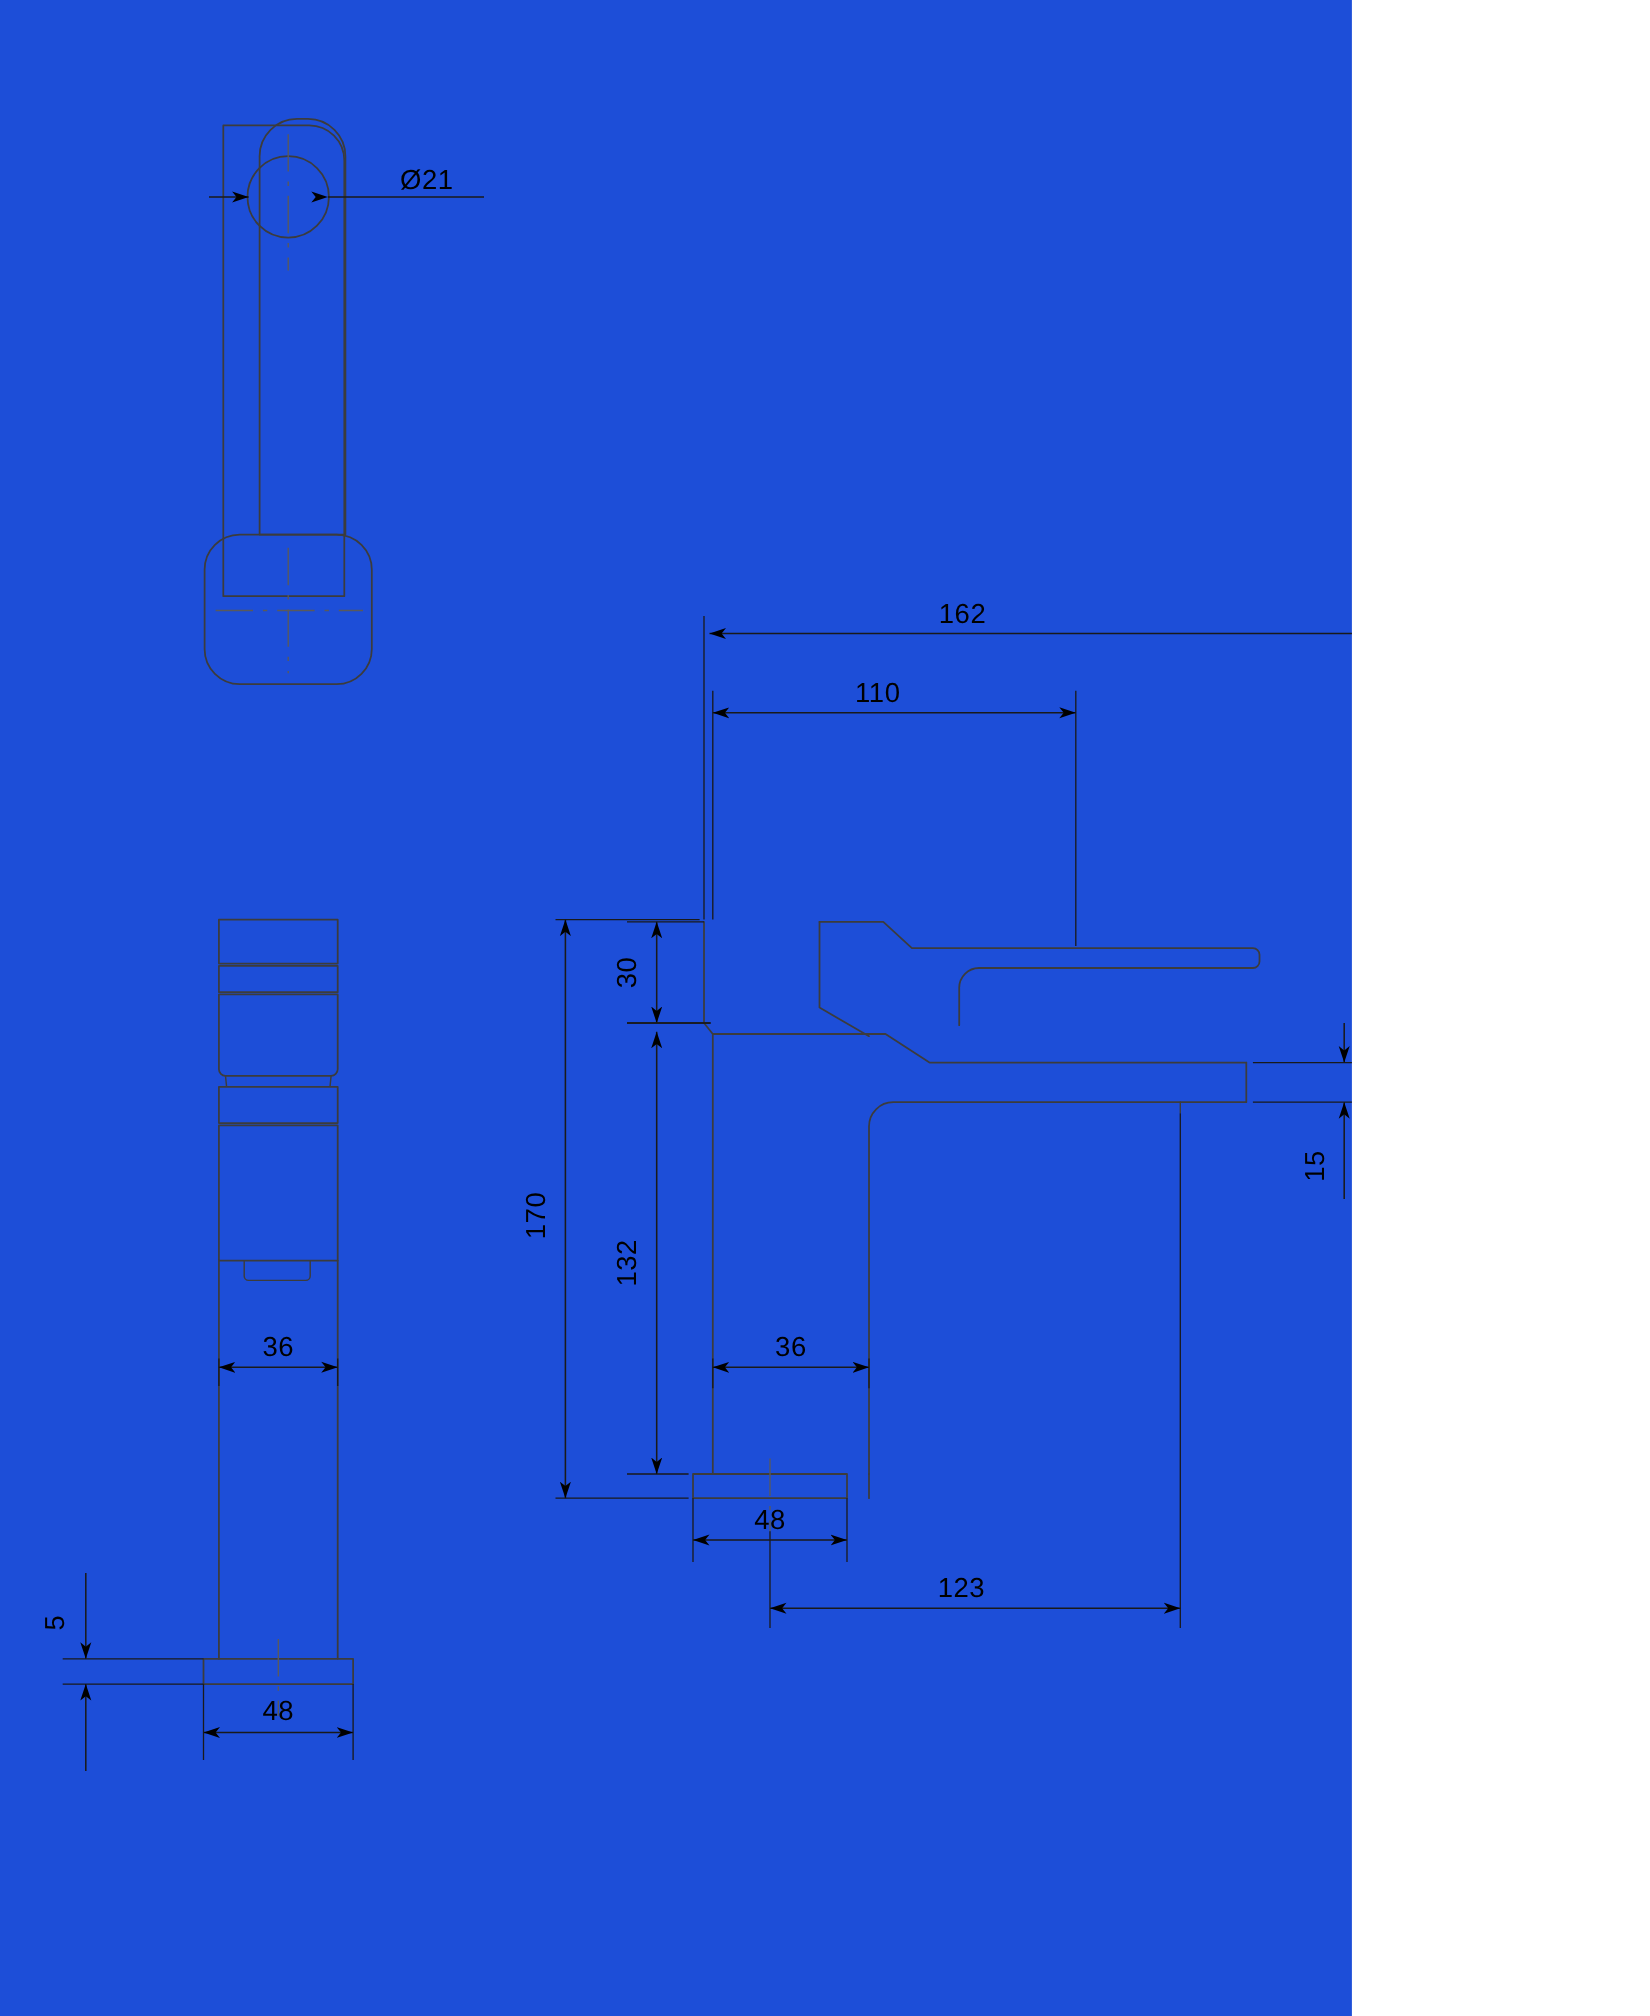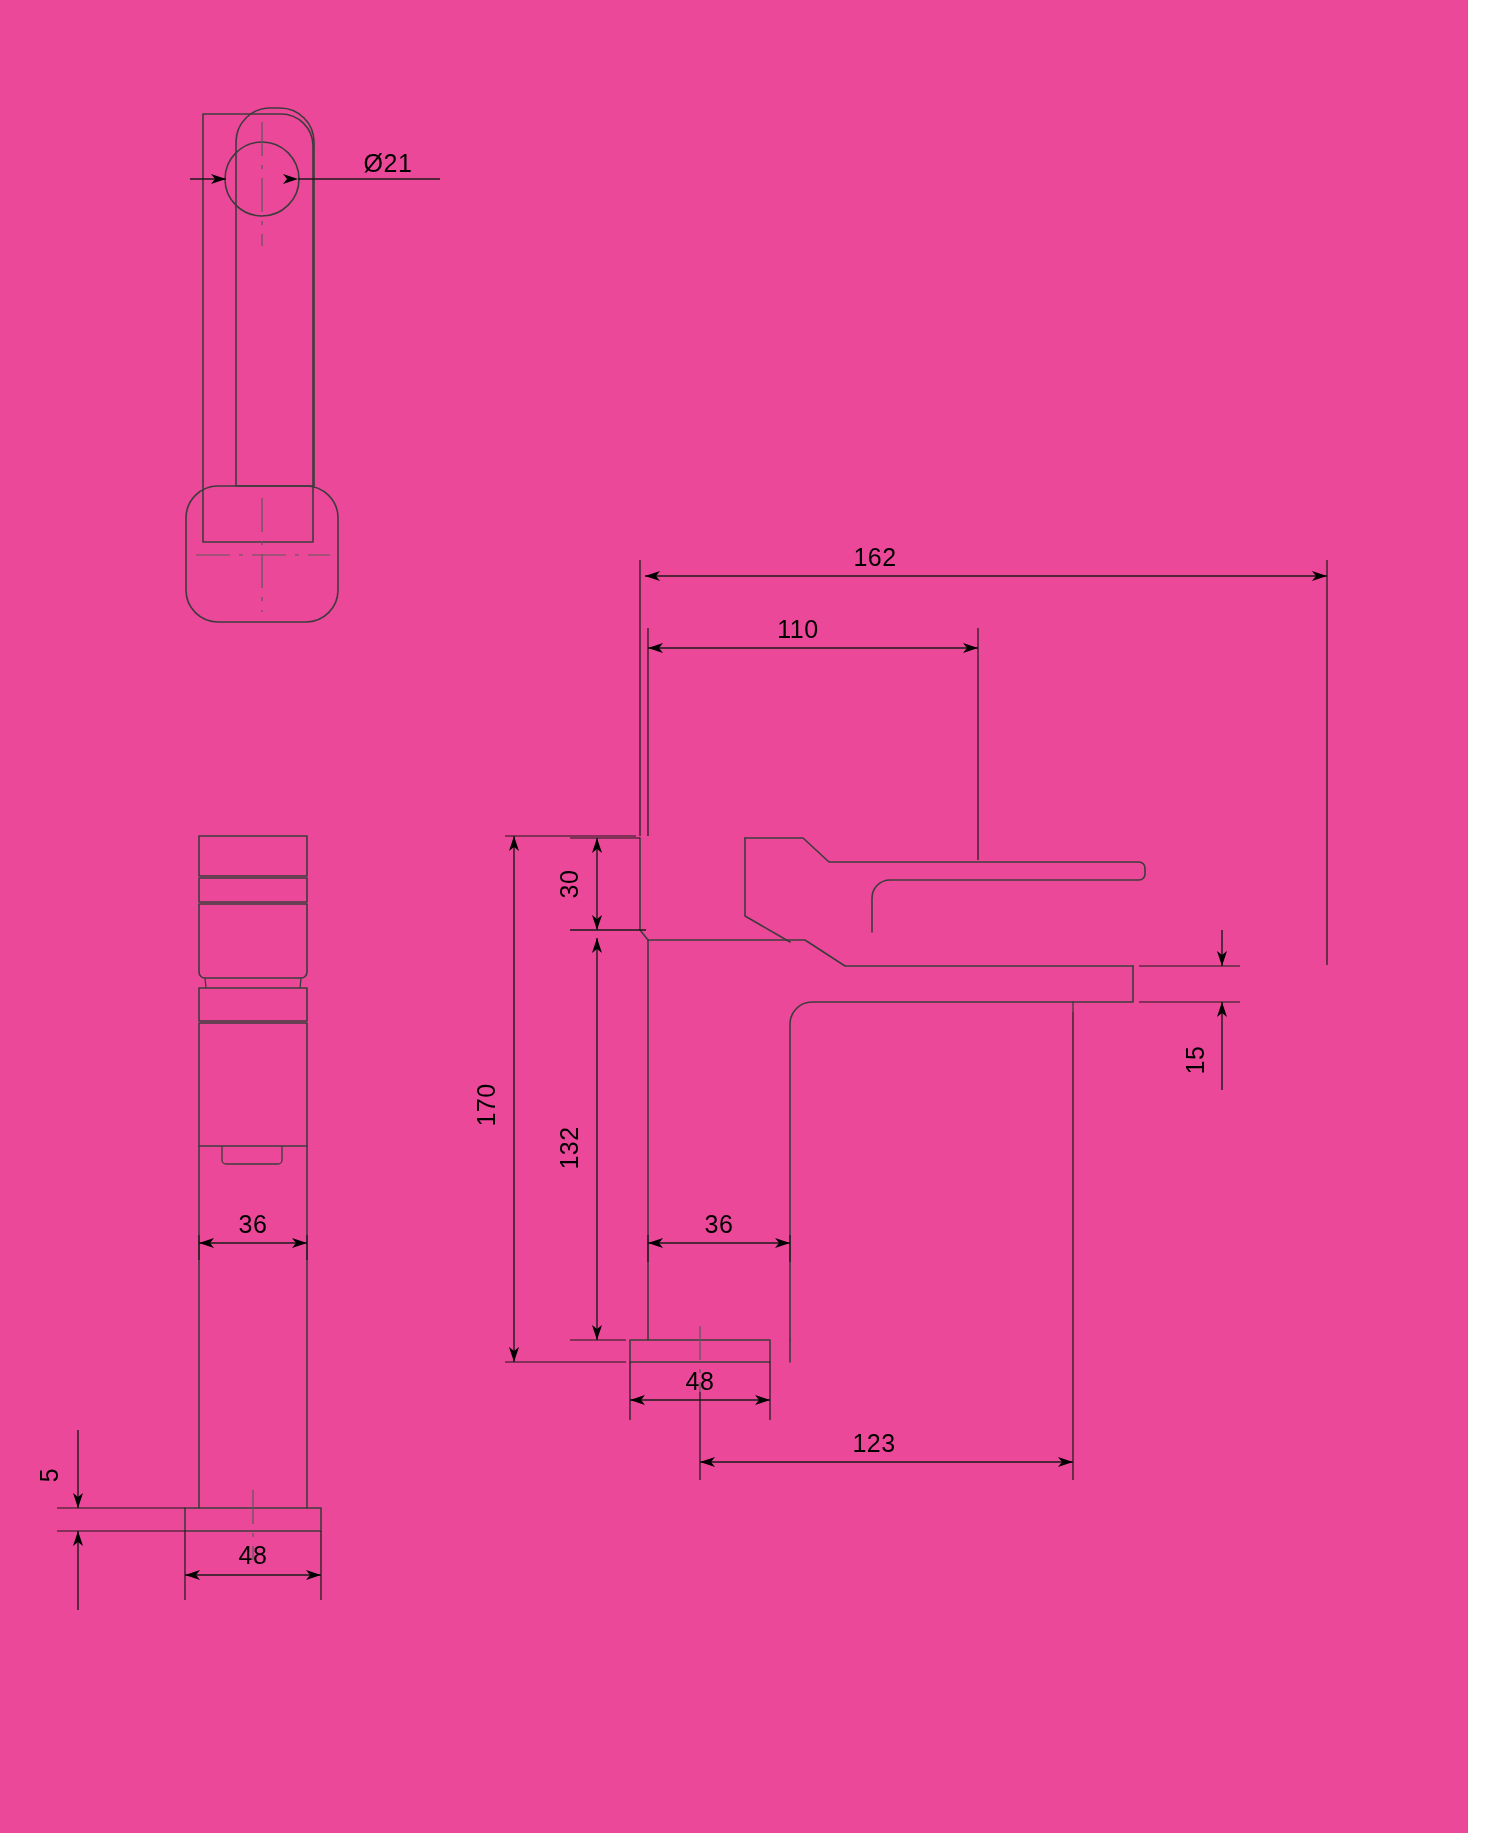--- a/index.html
+++ b/index.html
@@ -5,23 +5,23 @@
   html, body {
     margin: 0;
     padding: 0;
     background: #ffffff;
   }
   body {
     font-family: "Liberation Sans", sans-serif;
   }
   #sheet {
     position: relative;
-    width: 1468px;
+    width: 1229px;
     height: 1833px;
-    background: #ec4899;
+    background: #1d4ed8;
     overflow: hidden;
   }
   #sheet svg {
     display: block;
     width: 1500px;
     height: 1833px;
   }
   .outline {
     fill: none;
     stroke: #3c3c3c;

